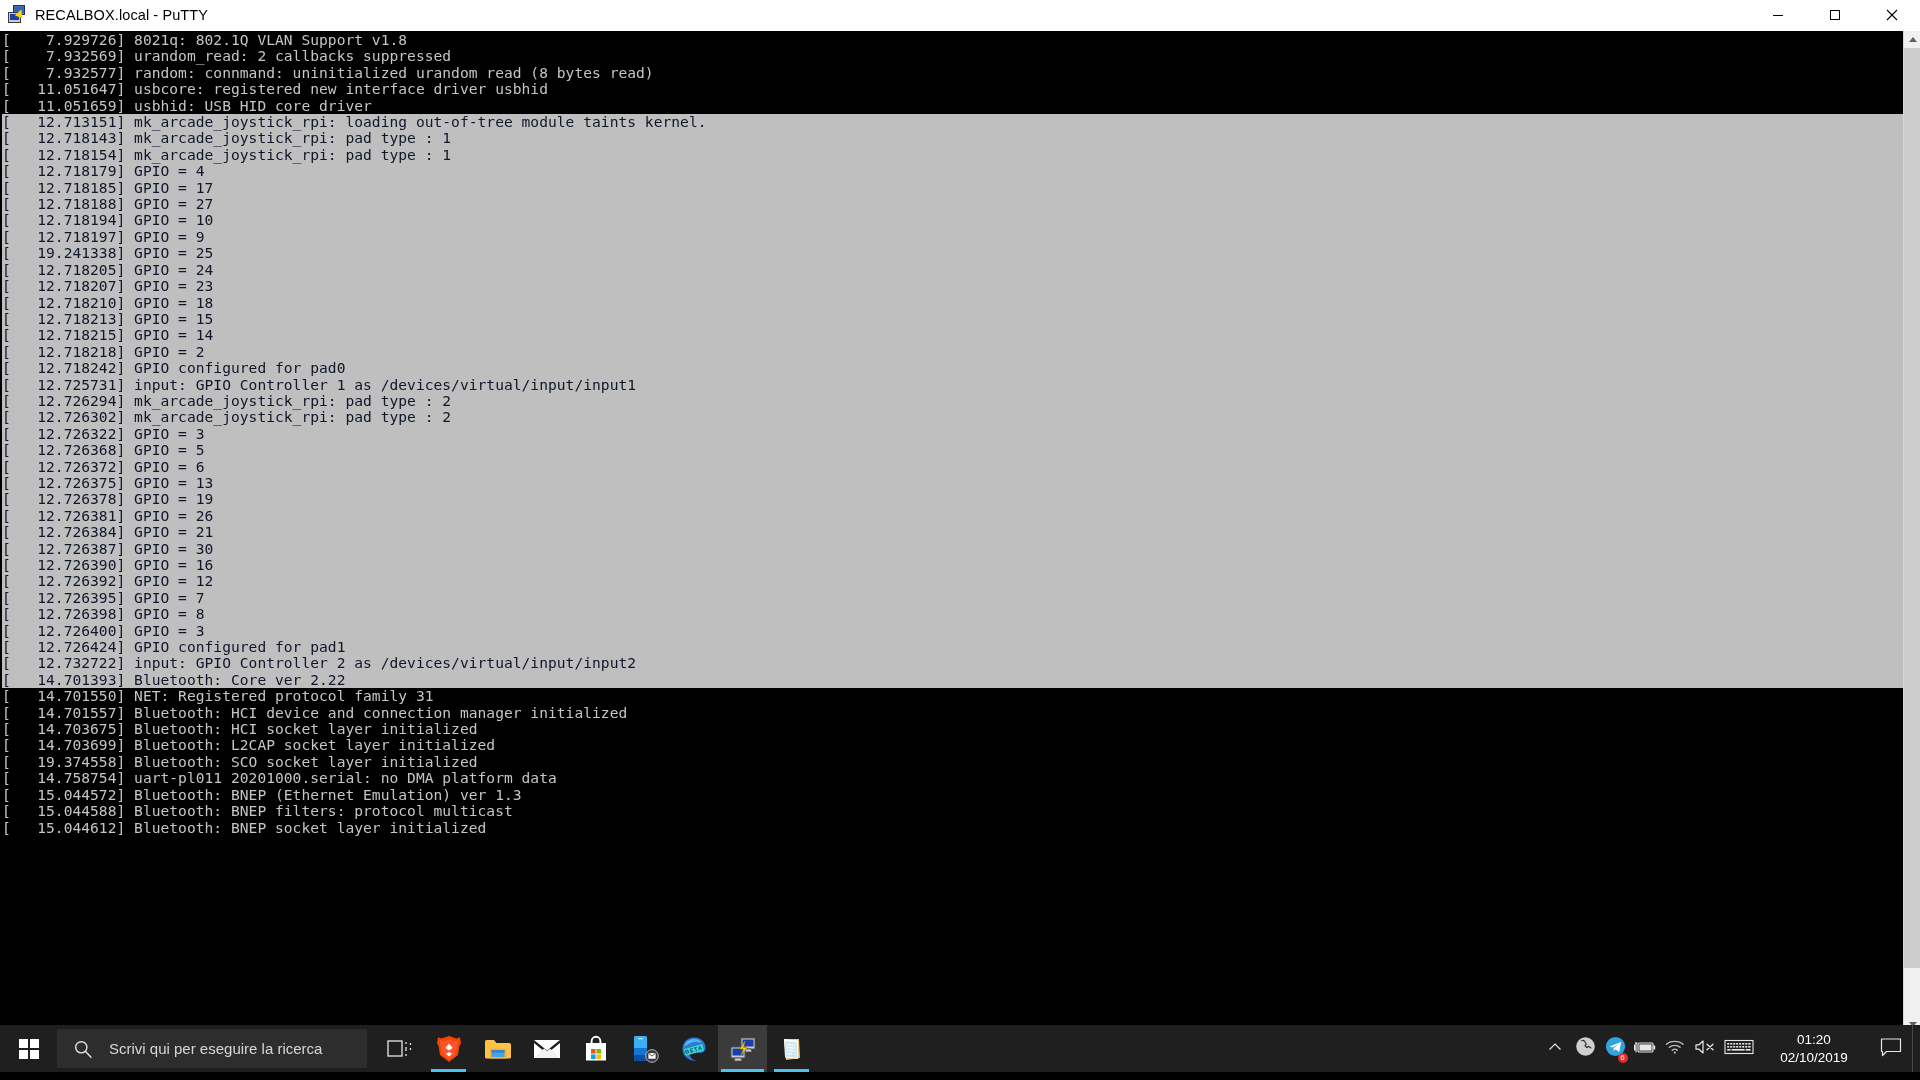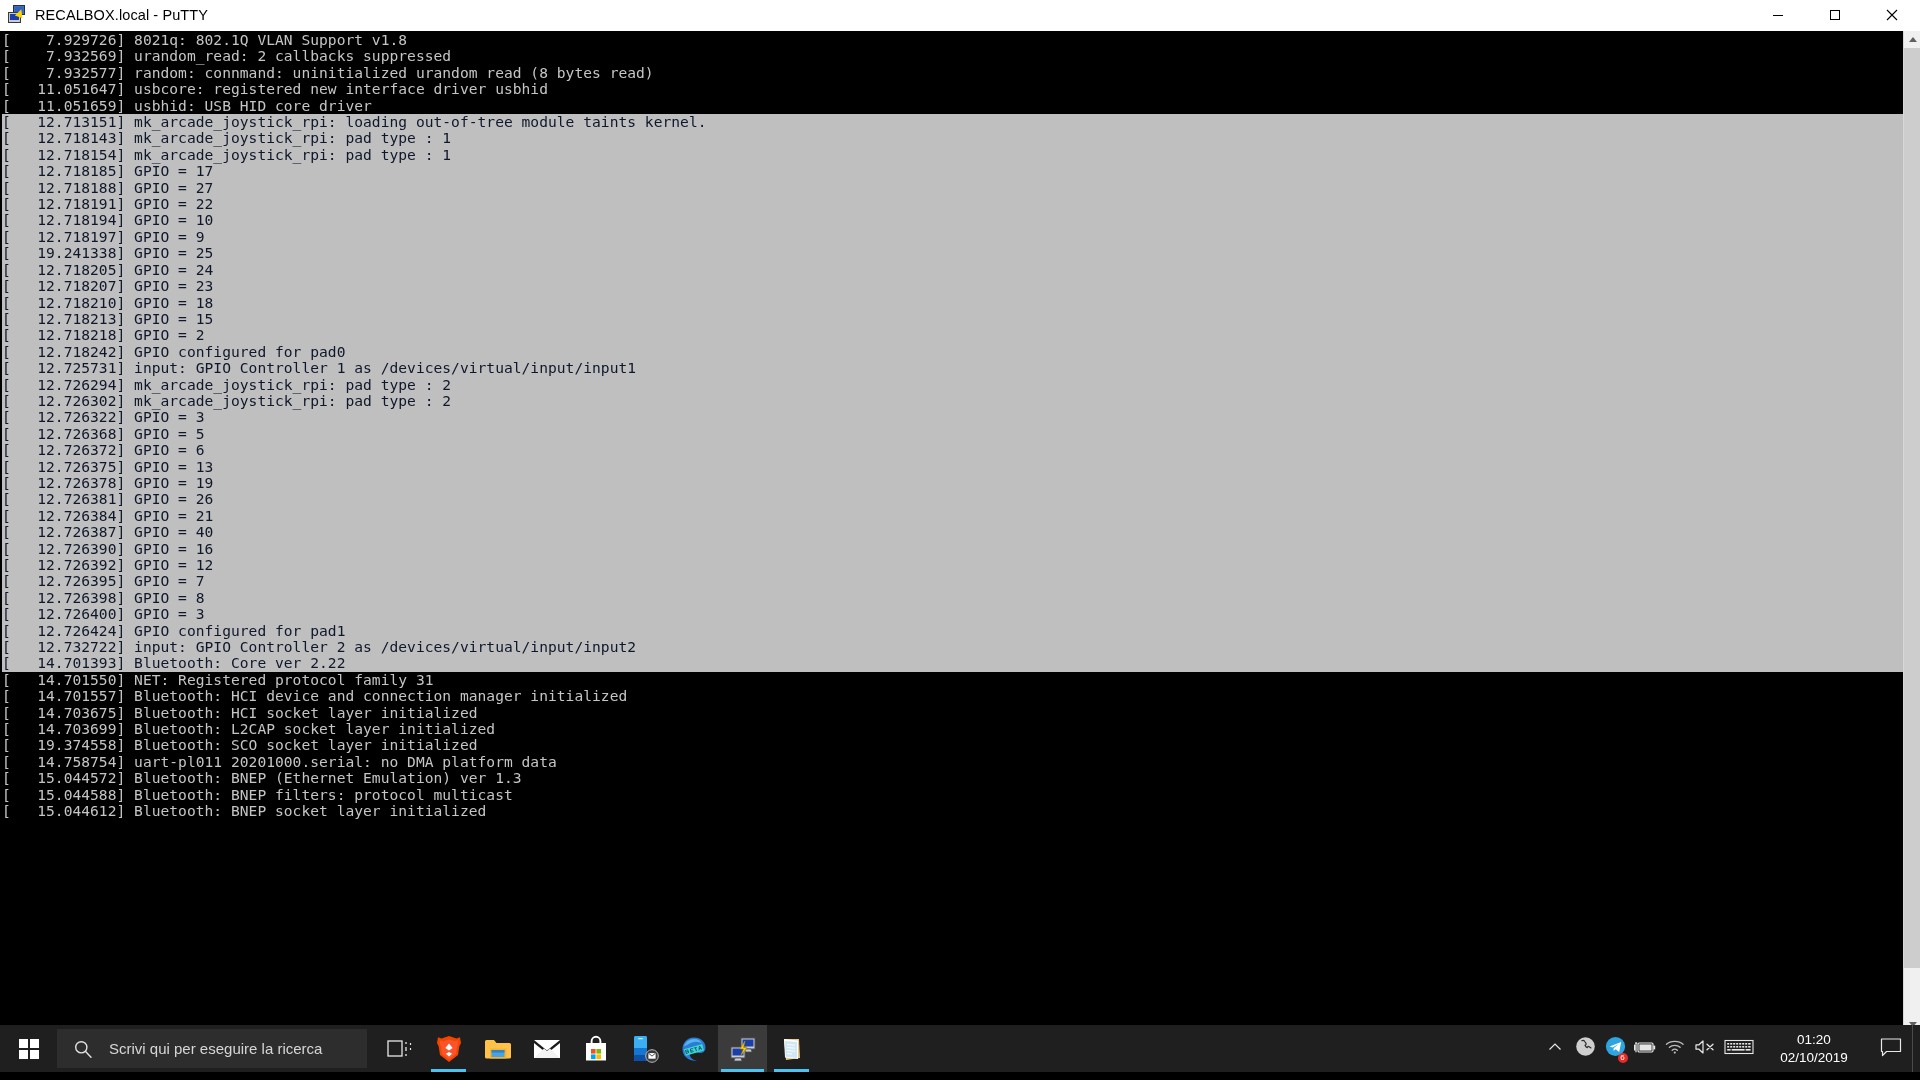--- a/index.html
+++ b/index.html
@@ -275,43 +275,44 @@
   <div class="term-wrap">
     <div class="term" id="terminal">
         <span class="line">[    7.929726] 8021q: 802.1Q VLAN Support v1.8</span>
         <span class="line">[    7.932569] urandom_read: 2 callbacks suppressed</span>
         <span class="line">[    7.932577] random: connmand: uninitialized urandom read (8 bytes read)</span>
         <span class="line">[   11.051647] usbcore: registered new interface driver usbhid</span>
         <span class="line">[   11.051659] usbhid: USB HID core driver</span>
         <span class="line sel">[   12.713151] mk_arcade_joystick_rpi: loading out-of-tree module taints kernel.</span>
         <span class="line sel">[   12.718143] mk_arcade_joystick_rpi: pad type : 1</span>
         <span class="line sel">[   12.718154] mk_arcade_joystick_rpi: pad type : 1</span>
+        <span class="line sel">[   12.718179] GPIO = 4</span>
         <span class="line sel">[   12.718185] GPIO = 17</span>
         <span class="line sel">[   12.718188] GPIO = 27</span>
-        <span class="line sel">[   12.718191] GPIO = 22</span>
         <span class="line sel">[   12.718194] GPIO = 10</span>
         <span class="line sel">[   12.718197] GPIO = 9</span>
         <span class="line sel">[   19.241338] GPIO = 25</span>
         <span class="line sel">[   12.718205] GPIO = 24</span>
         <span class="line sel">[   12.718207] GPIO = 23</span>
         <span class="line sel">[   12.718210] GPIO = 18</span>
         <span class="line sel">[   12.718213] GPIO = 15</span>
+        <span class="line sel">[   12.718215] GPIO = 14</span>
         <span class="line sel">[   12.718218] GPIO = 2</span>
         <span class="line sel">[   12.718242] GPIO configured for pad0</span>
         <span class="line sel">[   12.725731] input: GPIO Controller 1 as /devices/virtual/input/input1</span>
         <span class="line sel">[   12.726294] mk_arcade_joystick_rpi: pad type : 2</span>
         <span class="line sel">[   12.726302] mk_arcade_joystick_rpi: pad type : 2</span>
         <span class="line sel">[   12.726322] GPIO = 3</span>
         <span class="line sel">[   12.726368] GPIO = 5</span>
         <span class="line sel">[   12.726372] GPIO = 6</span>
         <span class="line sel">[   12.726375] GPIO = 13</span>
         <span class="line sel">[   12.726378] GPIO = 19</span>
         <span class="line sel">[   12.726381] GPIO = 26</span>
         <span class="line sel">[   12.726384] GPIO = 21</span>
-        <span class="line sel">[   12.726387] GPIO = 40</span>
+        <span class="line sel">[   12.726387] GPIO = 30</span>
         <span class="line sel">[   12.726390] GPIO = 16</span>
         <span class="line sel">[   12.726392] GPIO = 12</span>
         <span class="line sel">[   12.726395] GPIO = 7</span>
         <span class="line sel">[   12.726398] GPIO = 8</span>
         <span class="line sel">[   12.726400] GPIO = 3</span>
         <span class="line sel">[   12.726424] GPIO configured for pad1</span>
         <span class="line sel">[   12.732722] input: GPIO Controller 2 as /devices/virtual/input/input2</span>
         <span class="line sel">[   14.701393] Bluetooth: Core ver 2.22</span>
         <span class="line">[   14.701550] NET: Registered protocol family 31</span>
         <span class="line">[   14.701557] Bluetooth: HCI device and connection manager initialized</span>

